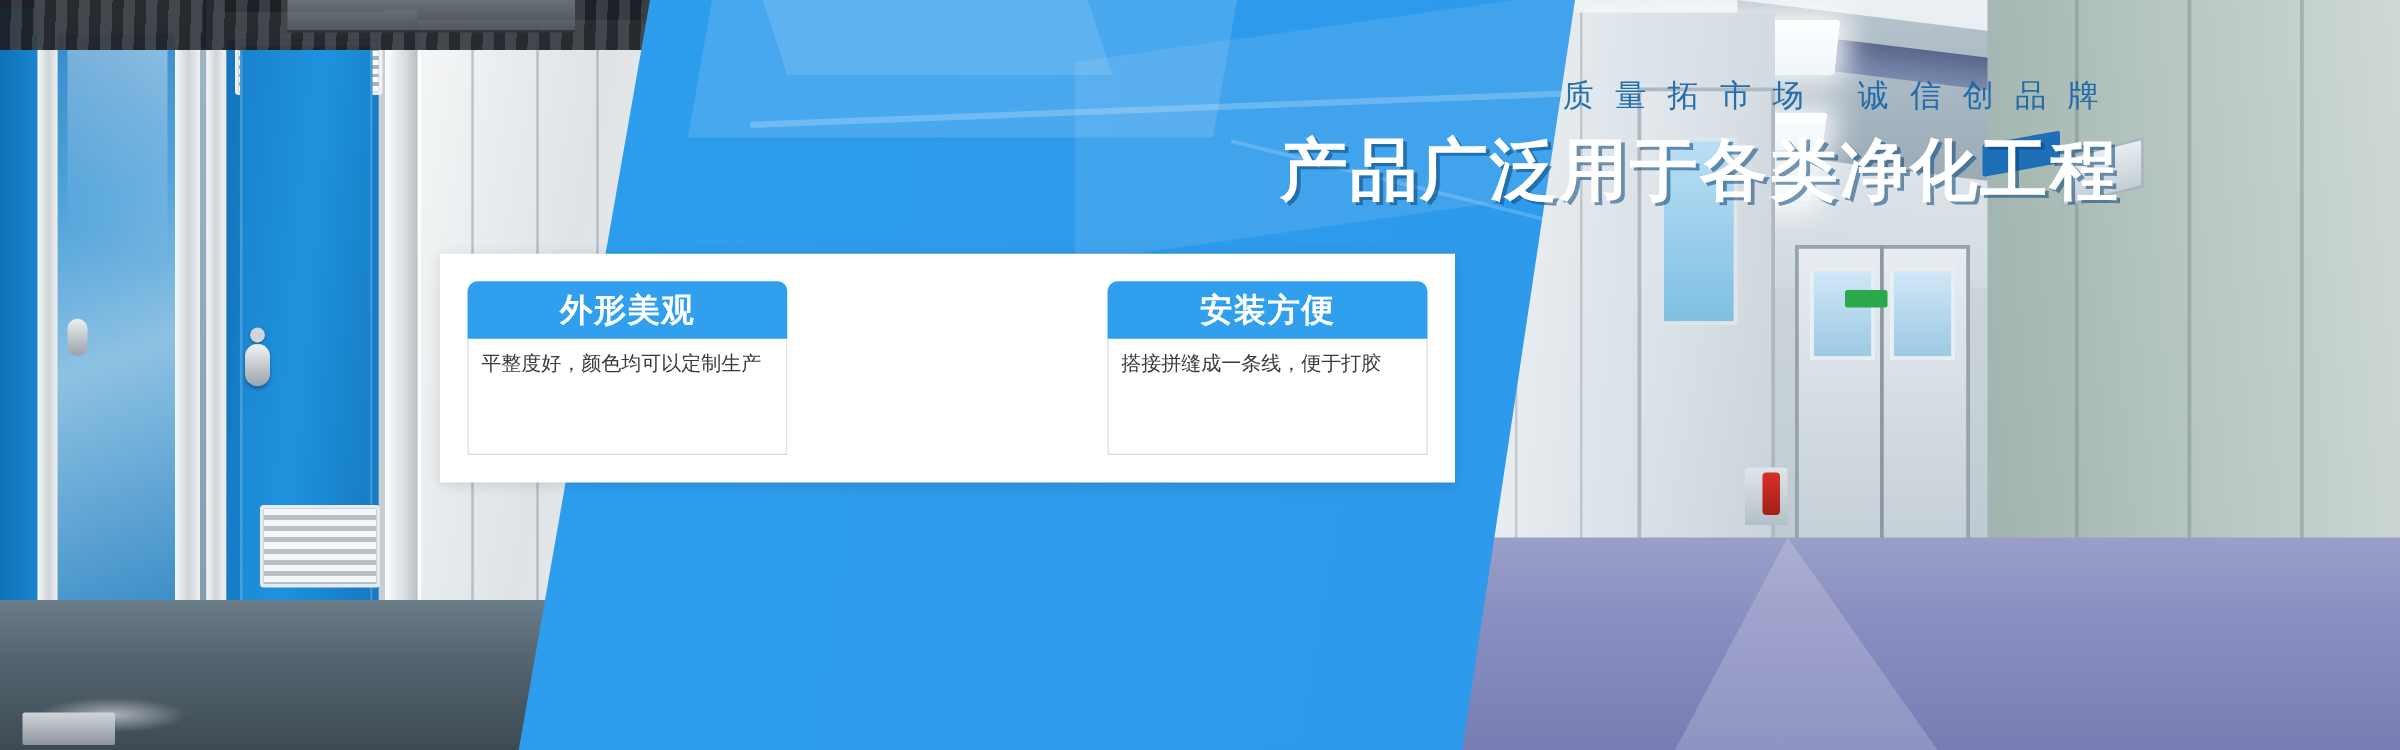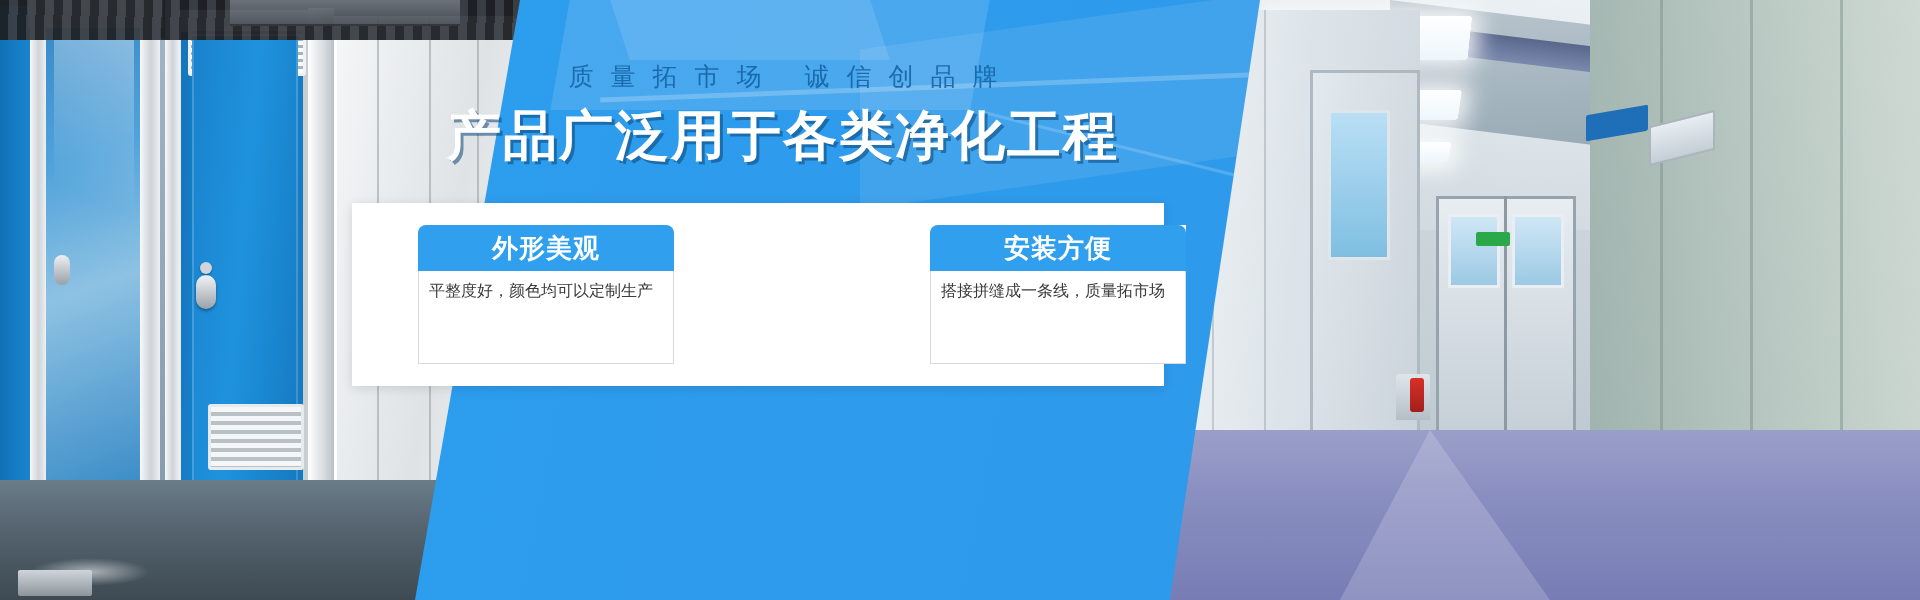--- a/index.html
+++ b/index.html
@@ -263,21 +263,21 @@
   .gh3{ position:absolute; left:600px; top:84px; width:700px; height:5px;
         background:rgba(255,255,255,.22); transform:rotate(-2.2deg); }
   .gh4{ position:absolute; left:980px; top:150px; width:320px; height:3px;
         background:rgba(255,255,255,.18); transform:rotate(14deg); }
   .gh5{ position:absolute; left:620px; top:0; width:260px; height:60px;
         background:rgba(255,255,255,.12); transform:skewX(18deg); }
 
   
   .headline-wrap{
     position:absolute; left:0; top:62px; width:1696px;
-    text-align:center; pointer-events:none;
+    text-align:right; pointer-events:none;
   }
   .sub-title{
     font-size:25px; letter-spacing:17px; color:#1766a8;
     font-weight:400; line-height:1.2; text-indent:17px;
     font-family:"DejaVu Sans","Liberation Sans",sans-serif;
     opacity:.92;
     margin-left:-130px;
   }
   .sub-title .gap{ display:inline-block; width:26px; }
   .main-title{
@@ -290,21 +290,21 @@
 
   
   .cards-panel{
     position:absolute; left:352px; top:203px;
     width:812px; height:183px;
     background:#ffffff;
     box-shadow:0 2px 10px rgba(0,0,0,.12);
   }
   .cards-row{
     position:absolute; left:0; top:0; width:812px; height:183px;
-    display:flex; padding:22px 22px 22px 22px;margin-left:44px;
+    display:flex; padding:22px 22px 22px 22px;
   }
   .card{
     flex:1 1 0; display:flex; flex-direction:column;
     background:#ffffff;
   }
   .card-head{
     height:46px; border-radius:8px 8px 0 0;
     background:#2f9fee;
     display:flex; align-items:center; justify-content:center;
     color:#ffffff; font-size:26px; font-weight:bold; letter-spacing:1px;
@@ -405,19 +405,19 @@
         <div class="card-head">外形美观</div>
         <div class="card-body">平整度好，颜色均可以定制生产</div>
       </div>
 
       <div class="card">
       </div>
 
 
       <div class="card">
         <div class="card-head">安装方便</div>
-        <div class="card-body">搭接拼缝成一条线，质量拓市场</div>
+        <div class="card-body">搭接拼缝成一条线，便于打胶</div>
       </div>
 
     </div>
   </div>
 
 </div>
 
 </body></html>

